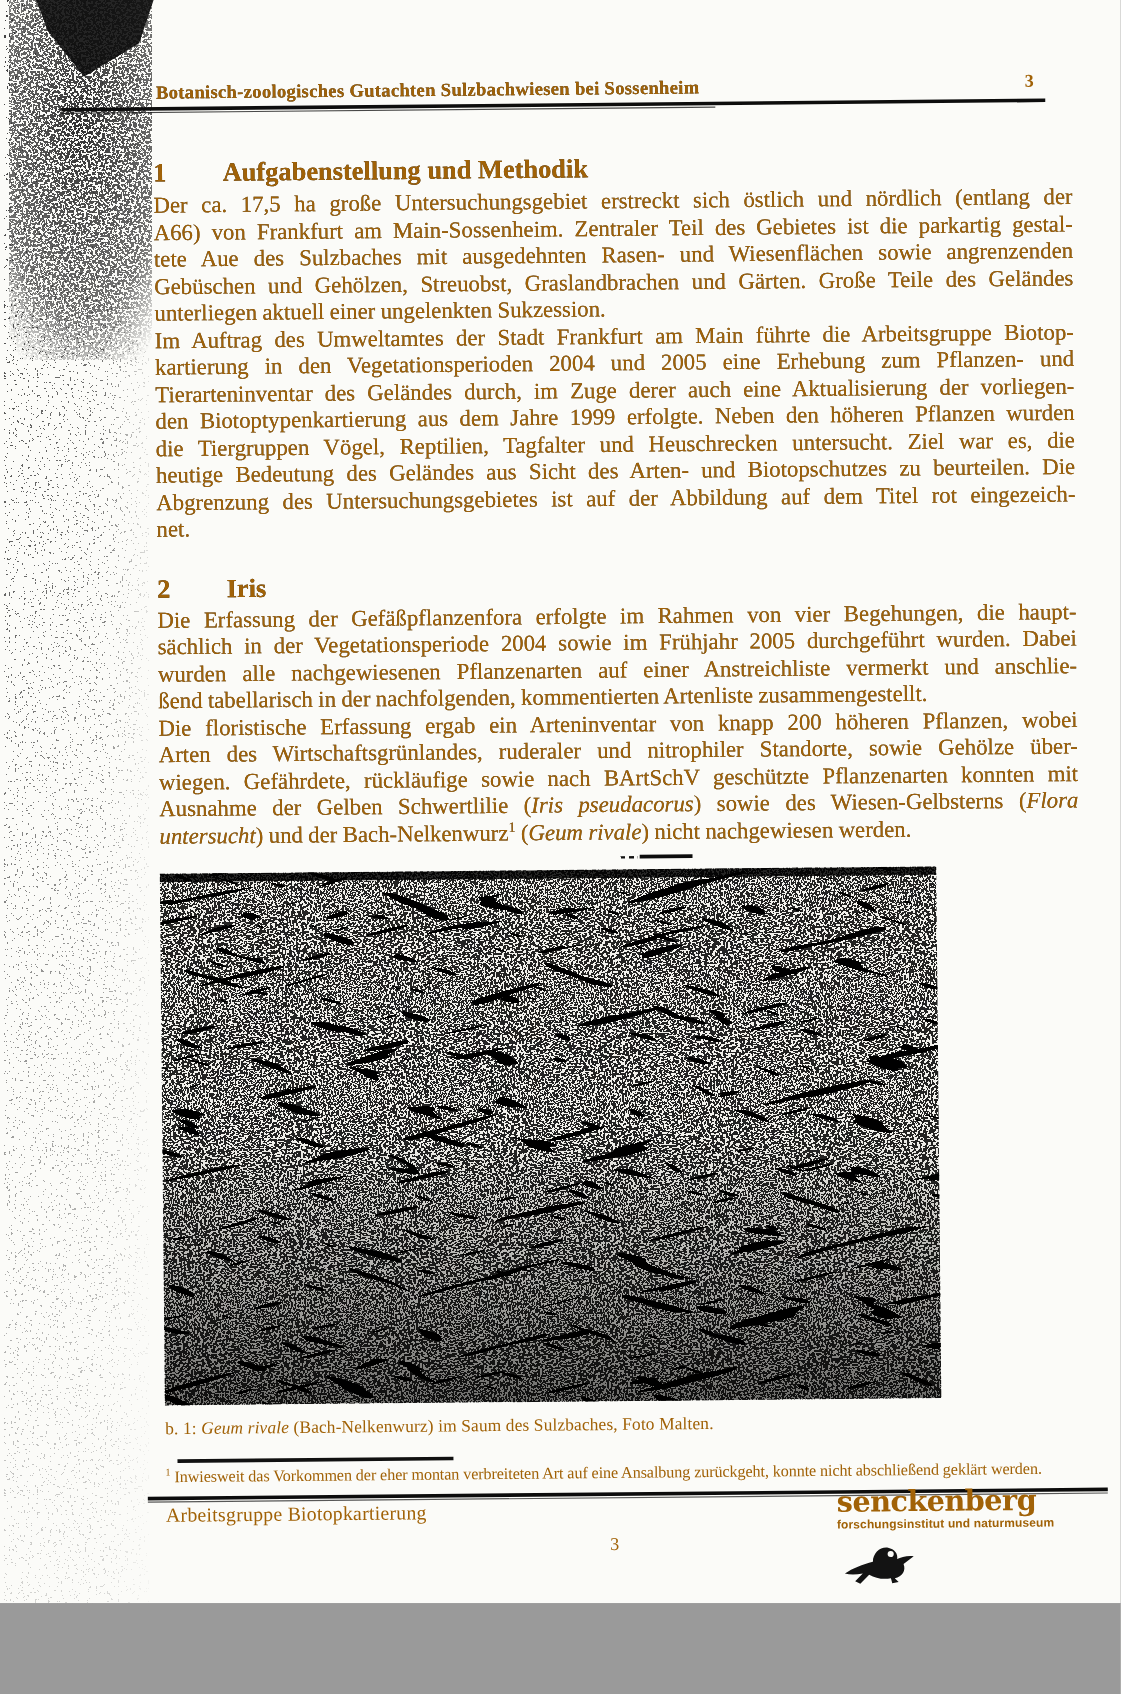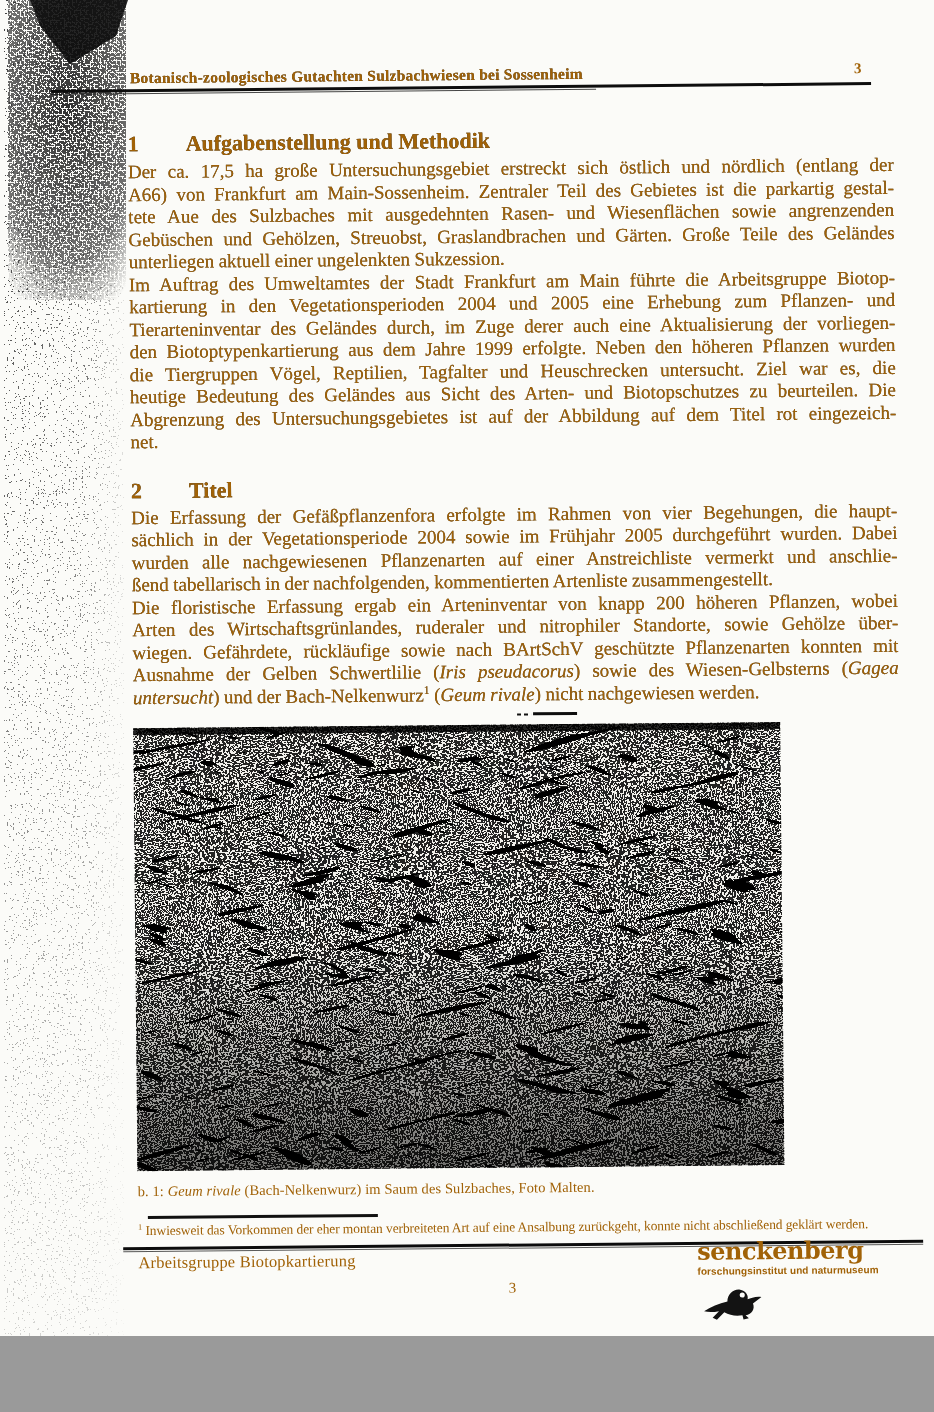--- a/index.html
+++ b/index.html
@@ -137,33 +137,33 @@
           <div class="tline"><span>Tierarteninventar des Geländes durch, im Zuge derer auch eine Aktualisierung der vorliegen-</span></div>
           <div class="tline"><span>den Biotoptypenkartierung aus dem Jahre 1999 erfolgte. Neben den höheren Pflanzen wurden</span></div>
           <div class="tline"><span>die Tiergruppen Vögel, Reptilien, Tagfalter und Heuschrecken untersucht. Ziel war es, die</span></div>
           <div class="tline"><span>heutige Bedeutung des Geländes aus Sicht des Arten- und Biotopschutzes zu beurteilen. Die</span></div>
           <div class="tline"><span>Abgrenzung des Untersuchungsgebietes ist auf der Abbildung auf dem Titel rot eingezeich-</span></div>
           <div class="tline tlast"><span>net.</span></div>
         </div>
 
       <div class="h-sec h-sec2">
         <span class="h-num">2</span>
-        <span class="h-title">Titel</span>
+        <span class="h-title">Iris</span>
       </div>
       <div class="para">
           <div class="tline"><span>Die Erfassung der Gefäßpflanzenfora erfolgte im Rahmen von vier Begehungen, die haupt-</span></div>
           <div class="tline"><span>sächlich in der Vegetationsperiode 2004 sowie im Frühjahr 2005 durchgeführt wurden. Dabei</span></div>
           <div class="tline"><span>wurden alle nachgewiesenen Pflanzenarten auf einer Anstreichliste vermerkt und anschlie-</span></div>
           <div class="tline tlast"><span>ßend tabellarisch in der nachfolgenden, kommentierten Artenliste zusammengestellt.</span></div>
         </div>
       <div class="para">
           <div class="tline"><span>Die floristische Erfassung ergab ein Arteninventar von knapp 200 höheren Pflanzen, wobei</span></div>
           <div class="tline"><span>Arten des Wirtschaftsgrünlandes, ruderaler und nitrophiler Standorte, sowie Gehölze über-</span></div>
           <div class="tline"><span>wiegen. Gefährdete, rückläufige sowie nach BArtSchV geschützte Pflanzenarten konnten mit</span></div>
-          <div class="tline"><span>Ausnahme der Gelben Schwertlilie (</span><i>Iris pseudacorus</i><span>) sowie des Wiesen-Gelbsterns (</span><i>Gagea</i></div>
+          <div class="tline"><span>Ausnahme der Gelben Schwertlilie (</span><i>Iris pseudacorus</i><span>) sowie des Wiesen-Gelbsterns (</span><i>Flora</i></div>
           <div class="tline tlast"><i>untersucht</i><span>) und der Bach-Nelkenwurz</span><sup>1</sup><span> (</span><i>Geum rivale</i><span>) nicht nachgewiesen werden.</span></div>
         </div>
     </div>
 
     <div class="abs stray-dash"></div>
     <div class="abs stray-line"></div>
 
     <svg class="abs photo" width="647" height="443" viewBox="0 0 647 443" aria-hidden="true">
       <defs>
         <filter id="pGrain" x="0" y="0" width="100%" height="100%">

